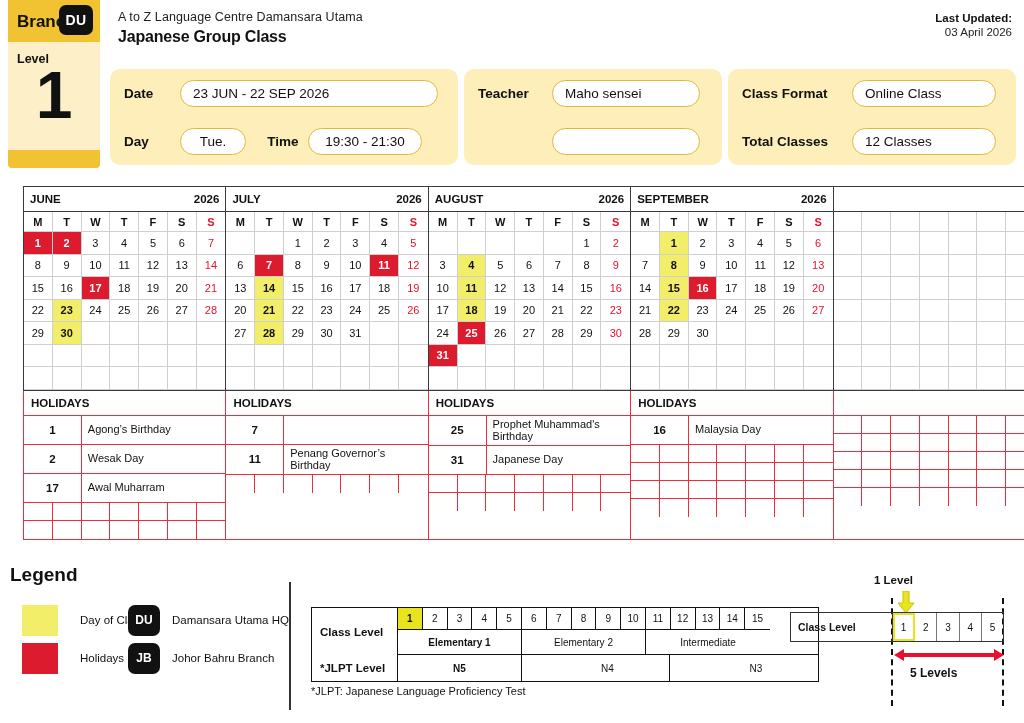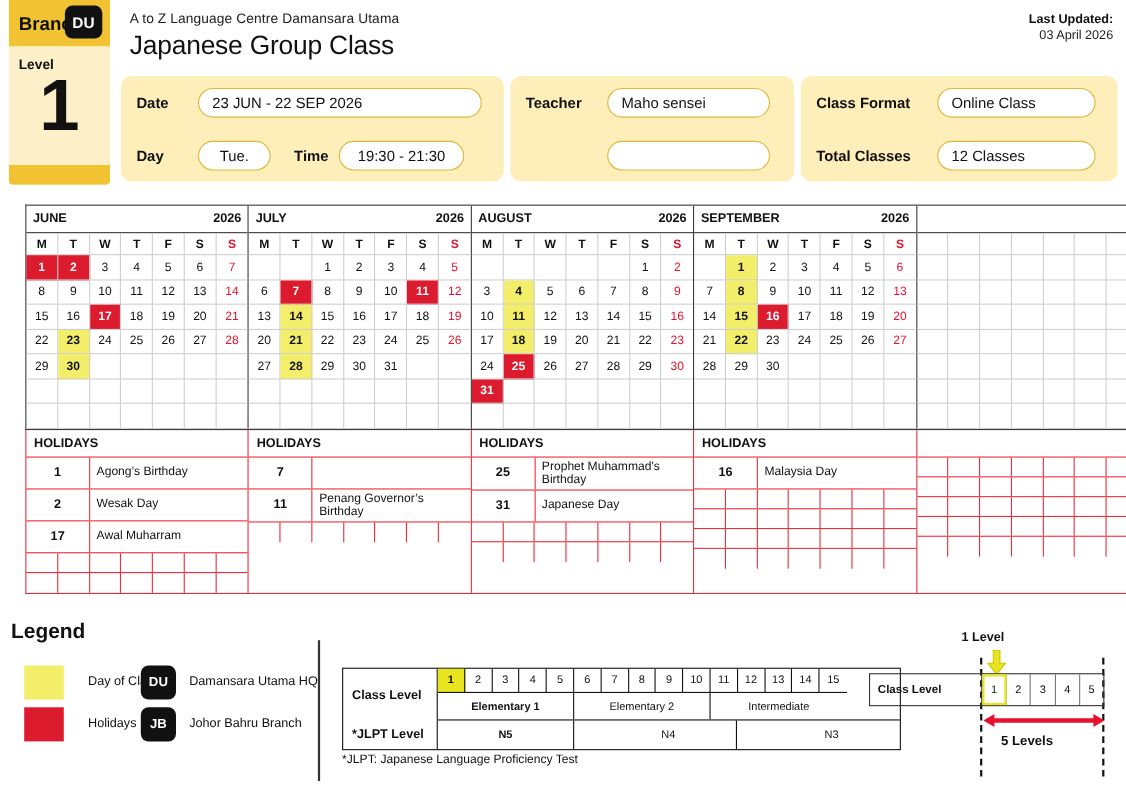--- a/index.html
+++ b/index.html
@@ -45,21 +45,21 @@
     text-align:center; font-size:66px; font-weight:bold; line-height:1;
     color:#111;
   }
   .branch-bottom {
     position:absolute; left:0; right:0; bottom:0; height:18px;
     background:#f1c232;
   }
 
   .title-block { position:absolute; left:118px; top:10px; }
   .subtitle { font-size:12.5px; color:#222; letter-spacing:.1px; }
-  .main-title { font-size:24px; font-weight:normal; margin-top:4px; color:#111; letter-spacing:-.2px; }
+  .main-title { font-size:16px; font-weight:bold; margin-top:4px; color:#111; letter-spacing:-.2px; }
 
   .updated { position:absolute; right:12px; top:12px; text-align:right; }
   .updated-label { font-size:11.5px; font-weight:bold; color:#111; }
   .updated-date { font-size:11.5px; color:#222; margin-top:2px; }
 
   .panel {
     position:absolute; top:69px;
     background:#fdeeba; border-radius:10px;
     display:flex; flex-direction:column; justify-content:center;gap:10px;
   }

